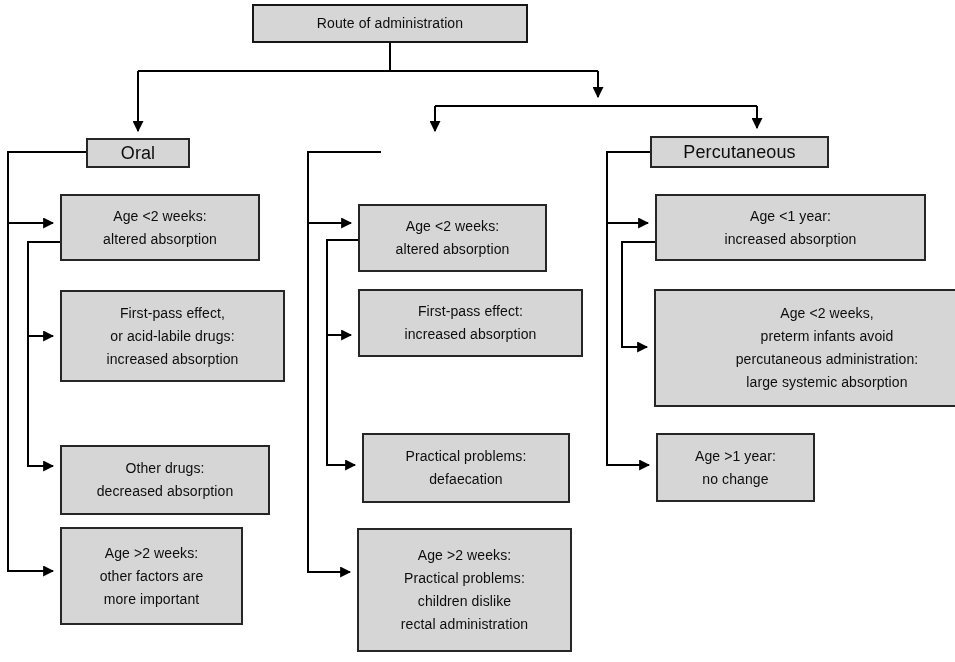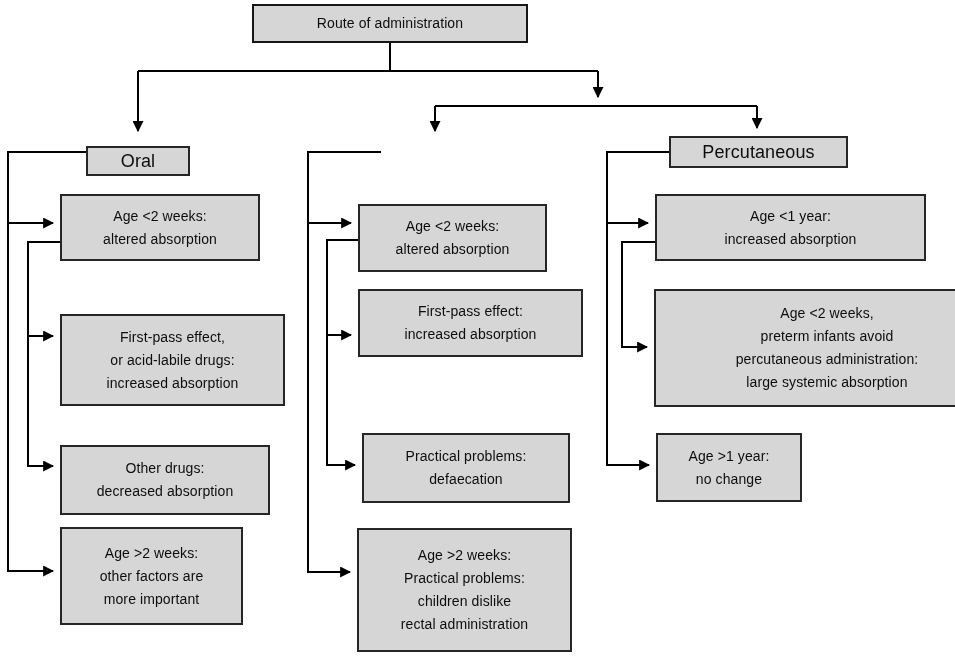--- a/index.html
+++ b/index.html
@@ -66,26 +66,26 @@
     <path d="M358,240 L327,240 L327,465 L355,465" marker-end="url(#arrow)"></path>
     <path d="M327,335 H351" marker-end="url(#arrow)"></path>
 
     <path d="M669,152 L607,152 L607,465 L649,465" marker-end="url(#arrow)"></path>
     <path d="M607,223 H648" marker-end="url(#arrow)"></path>
     <path d="M655,242 L622,242 L622,347 L647,347" marker-end="url(#arrow)"></path>
   </svg>
 
   <div class="node root" style="left:252px;top:4px;width:276px;height:39px;">Route of administration</div>
 
-  <div class="node header" style="left:86px;top:138px;width:104px;height:30px;margin-top:8px;">Oral</div>
-  <div class="node header" style="left:669px;top:136px;width:179px;height:32px;">Percutaneous</div>
+  <div class="node header" style="left:86px;top:138px;width:104px;height:30px;">Oral</div>
+  <div class="node header" style="left:650px;top:136px;width:179px;height:32px;">Percutaneous</div>
 
   <div class="node" style="left:60px;top:194px;width:200px;height:67px;">Age &lt;2 weeks:
 altered absorption</div>
-  <div class="node" style="left:60px;top:290px;width:225px;height:92px;margin-top:24px;">First-pass effect,
+  <div class="node" style="left:60px;top:290px;width:225px;height:92px;">First-pass effect,
 or acid-labile drugs:
 increased absorption</div>
   <div class="node" style="left:60px;top:445px;width:210px;height:70px;">Other drugs:
 decreased absorption</div>
   <div class="node" style="left:60px;top:527px;width:183px;height:98px;">Age &gt;2 weeks:
 other factors are
 more important</div>
 
   <div class="node" style="left:358px;top:204px;width:189px;height:68px;">Age &lt;2 weeks:
 altered absorption</div>
@@ -97,16 +97,16 @@
 Practical problems:
 children dislike
 rectal administration</div>
 
   <div class="node" style="left:655px;top:194px;width:271px;height:67px;">Age &lt;1 year:
 increased absorption</div>
   <div class="node" style="left:654px;top:289px;width:346px;height:118px;">Age &lt;2 weeks,
 preterm infants avoid
 percutaneous administration:
 large systemic absorption</div>
-  <div class="node" style="left:656px;top:433px;width:146px;height:69px;">Age &gt;1 year:
+  <div class="node" style="left:656px;top:433px;width:159px;height:69px;">Age &gt;1 year:
 no change</div>
 
 </div>
 
 </body></html>

